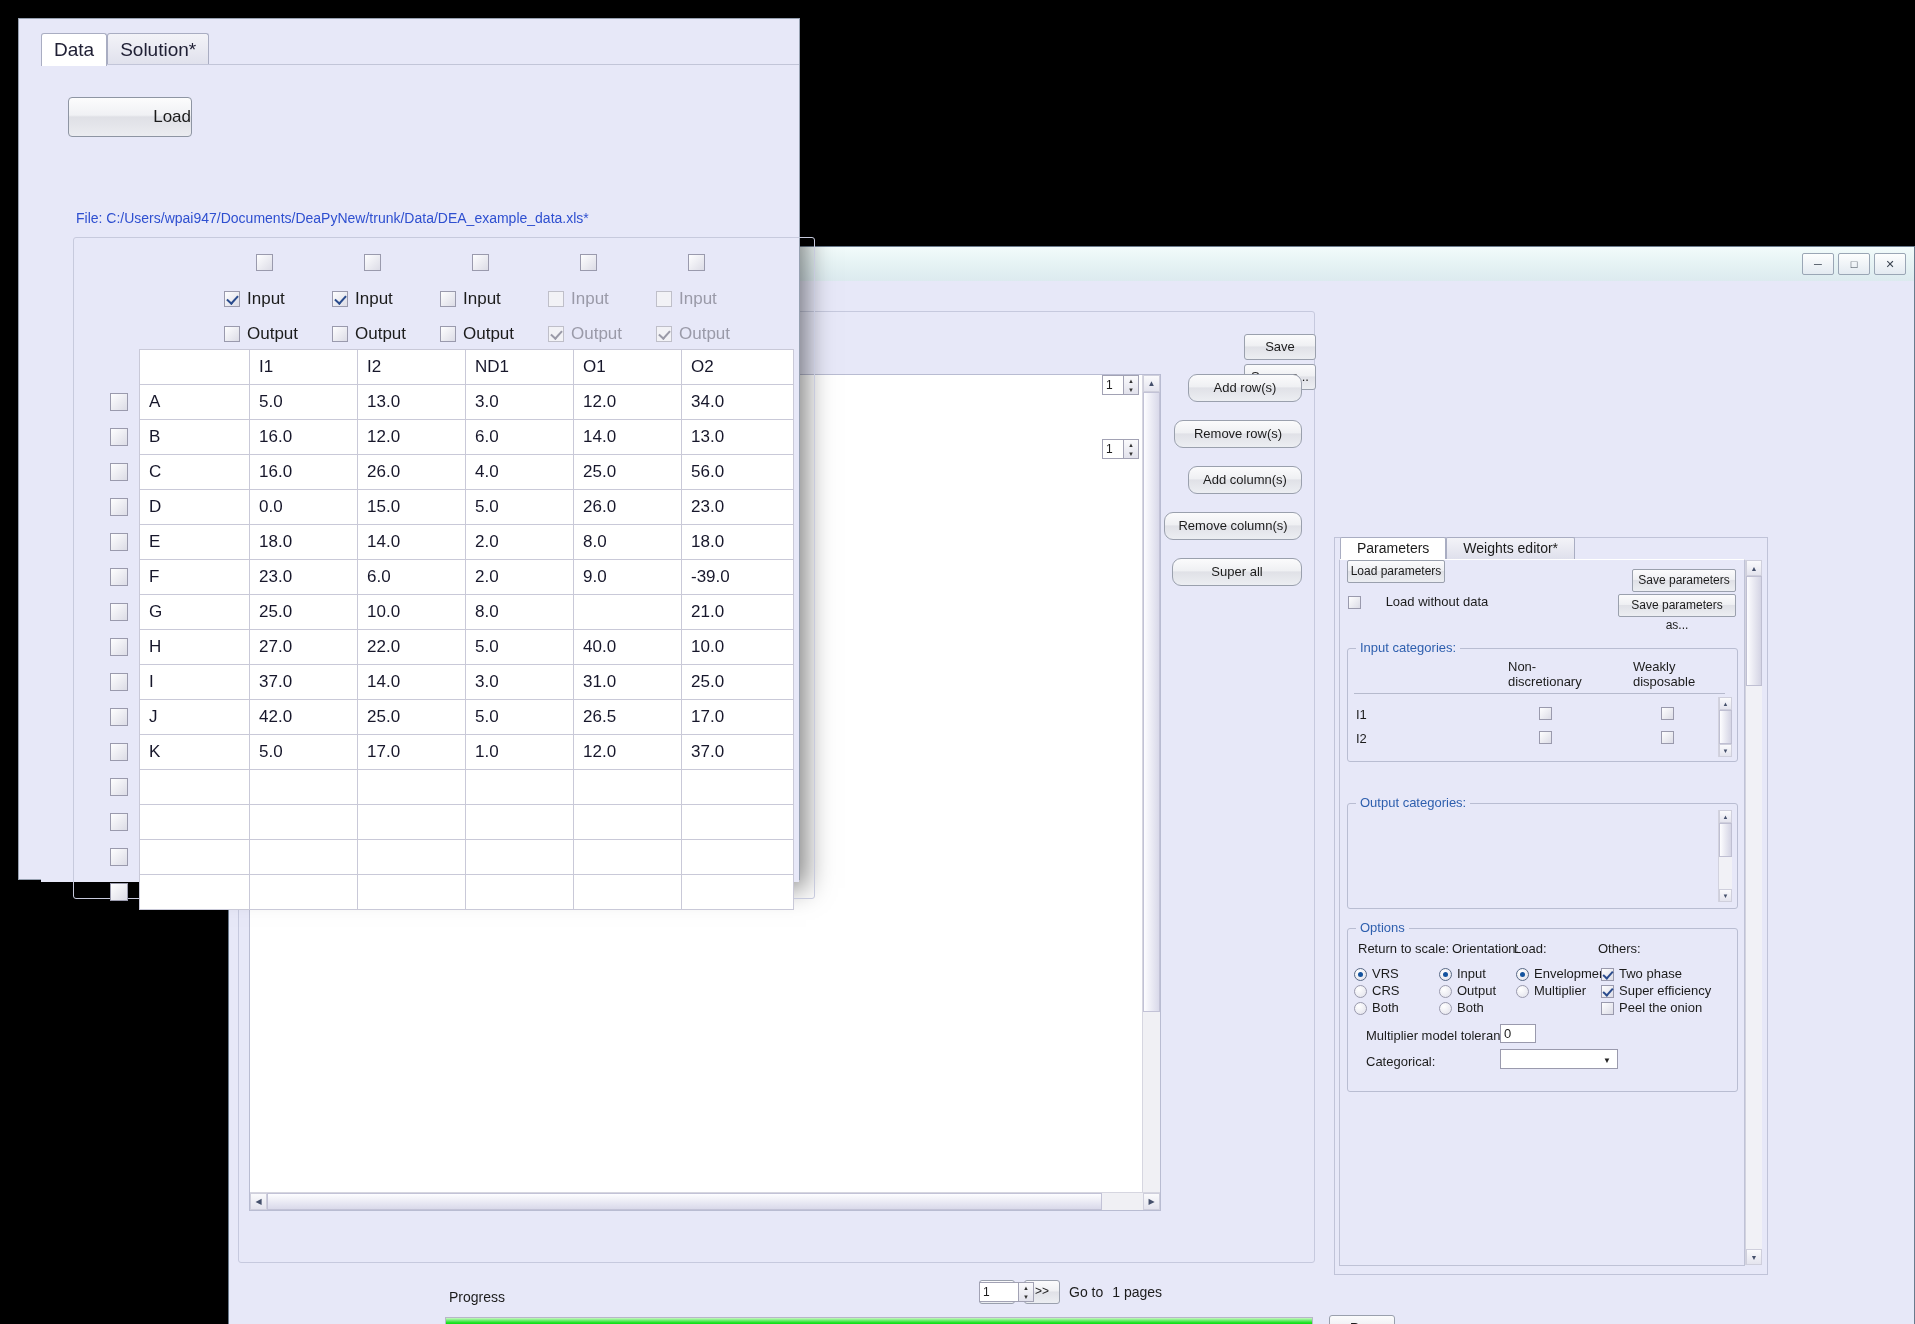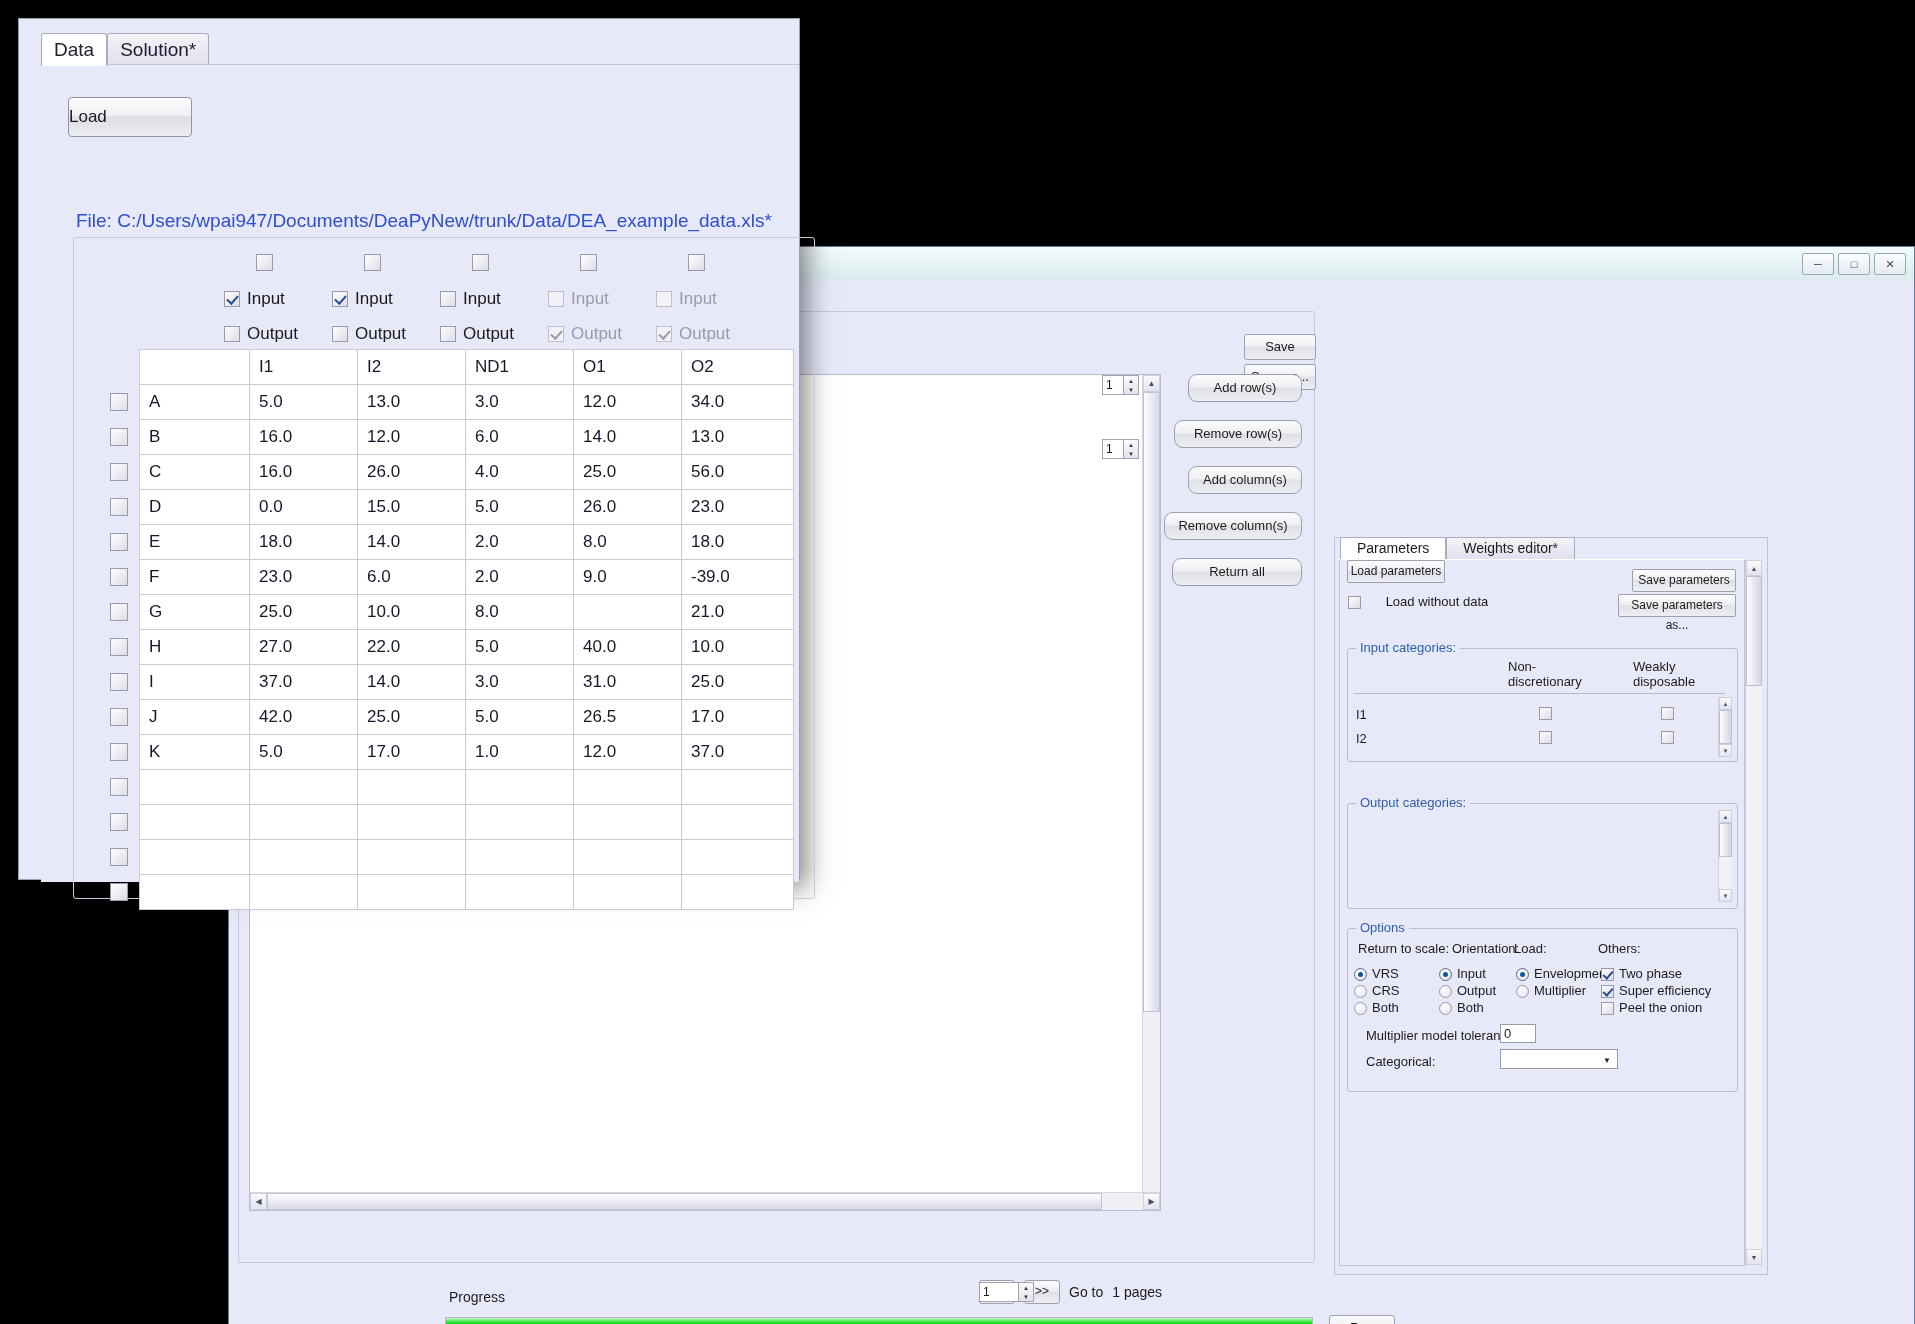--- a/index.html
+++ b/index.html
@@ -120,22 +120,22 @@
   #front-tabs{position:absolute;left:22px;top:14px;display:flex;align-items:flex-end;}
   .ftab{height:32px;padding:0 12px;font-size:19px;line-height:31px;border:1px solid #a9adc2;
      border-bottom:none;background:linear-gradient(180deg,#f3f3f8,#dfe0ec);border-radius:3px 3px 0 0;
      color:#202035;}
   .ftab.active{background:#fff;position:relative;z-index:2;}
   #front-panel{position:absolute;left:22px;top:45px;width:758px;height:817px;background:#e7e8f8;
      border-top:1px solid #c2c5d8;}
   #load-button{position:absolute;left:27px;top:32px;width:122px;height:38px;
      border:1px solid #8e95a3;border-radius:4px;
      background:linear-gradient(180deg,#fcfcfd 0%,#f0f1f4 45%,#dfe0e6 50%,#ebecf0 100%);
-     font-size:17px;text-align:left;line-height:37px;}
-  #file-label{position:absolute;left:35px;top:145px;font-size:19px;color:#2e4fd0;white-space:nowrap;}
+     font-size:17px;text-align:right;line-height:37px;}
+  #file-label{position:absolute;left:35px;top:145px;font-size:14px;color:#2e4fd0;white-space:nowrap;}
   #data-fieldset{position:absolute;left:32px;top:172px;width:740px;height:660px;
      border:1px solid #c7cadd;border-radius:3px;}
   .colchk{position:absolute;width:17px;height:17px;border:1px solid #9a9aad;
      background:linear-gradient(135deg,#fefeff,#dcdce6);box-sizing:border-box;}
   .iorow{position:absolute;font-size:17px;white-space:nowrap;display:flex;align-items:center;}
   .iorow .cbx{width:16px;height:16px;}
   .iorow .cbx.checked:after{left:4px;top:1px;width:5px;height:9px;}
   .iorow .tx{margin-left:7px;}
   .iorow.dis .tx{color:#9a9aa8;}
 
@@ -235,21 +235,21 @@
         <div class="sbtn" style="margin-left:10px;width:126px;">Remove row(s)</div>
         <div class="spin-wrap" style="left:-62px;top:65px;">
           <div class="spin-box">1</div>
           <div class="spin-arrows">
               <span>▲</span>
               <span>▼</span>
             </div>
         </div>
         <div class="sbtn" style="margin-left:24px;width:112px;">Add column(s)</div>
         <div class="sbtn" style="margin-left:0;width:136px;">Remove column(s)</div>
-        <div class="sbtn" style="margin-left:8px;width:128px;">Return all</div>
+        <div class="sbtn" style="margin-left:8px;width:128px;">Super all</div>
       </div>
 
       <div id="pager">
         <div class="pgbtn">&lt;&lt;</div>
         <div class="pgbtn">&gt;&gt;</div>
         <span>Go to</span>
         <div class="spin-wrap">
           <div class="spin-box" style="width:40px;">1</div>
           <div class="spin-arrows">
               <span>▲</span>

